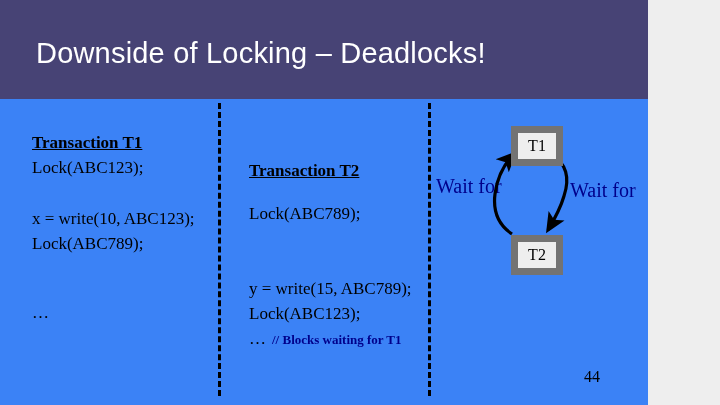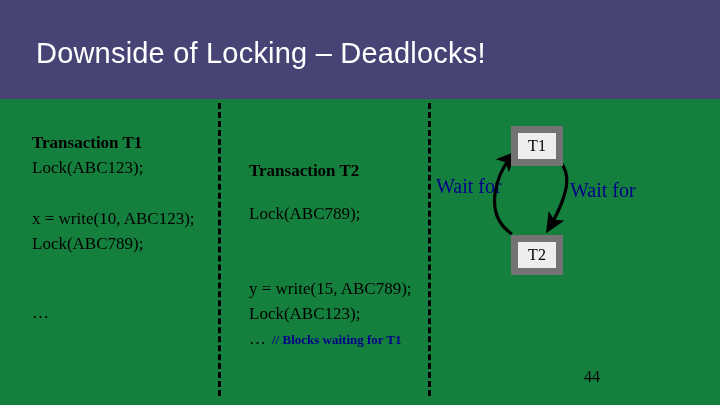--- a/index.html
+++ b/index.html
@@ -8,23 +8,23 @@
   }
   body {
     width: 720px;
     height: 405px;
     background: #eeeeee;
     font-family: "Liberation Serif", "DejaVu Serif", serif;
     overflow: hidden;
   }
   #slide {
     position: relative;
-    width: 720px;
+    width: 648px;
     height: 405px;
-    background: #15803d;
+    background: #3b82f6;
     overflow: hidden;
   }
 
   
   #title-bar {
     position: absolute;
     left: 0;
     top: 0;
     width: 720px;
     height: 99px;
@@ -58,20 +58,21 @@
     position: absolute;
     font-size: 17px;
     color: #000000;
     line-height: 25px;
   }
   #column-t1 { left: 32px; top: 130px; width: 180px; }
   #column-t2 { left: 249px; top: 130px; width: 178px; margin-top: 28px; }
 
   .txn-heading {
     font-weight: bold;
+    text-decoration: underline;
     white-space: nowrap;
   }
   .code-line {
     white-space: nowrap;
   }
   .spacer-line {
     height: 25px;
   }
   .comment {
     color: #00008b;

